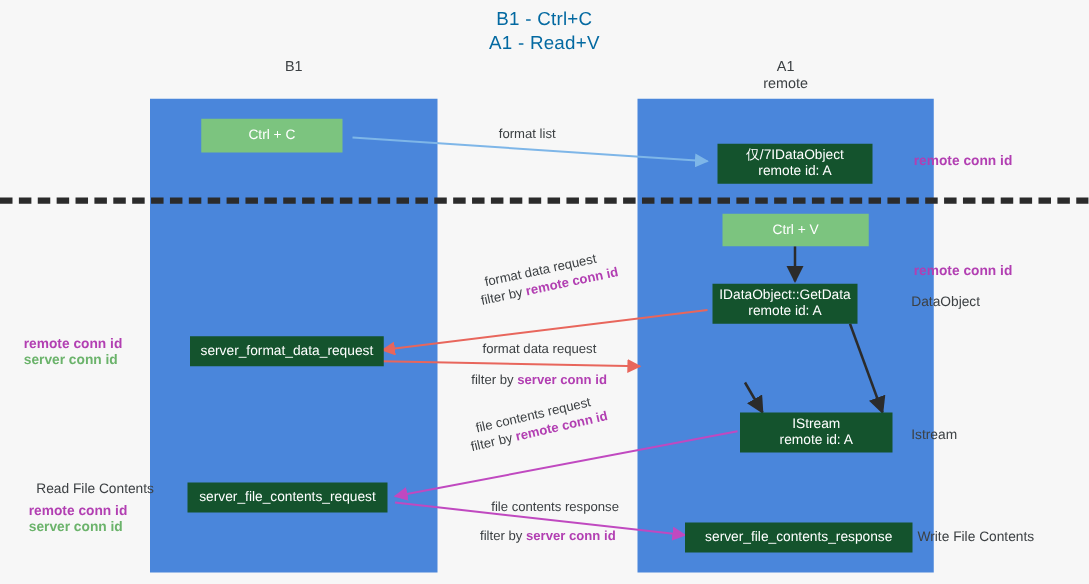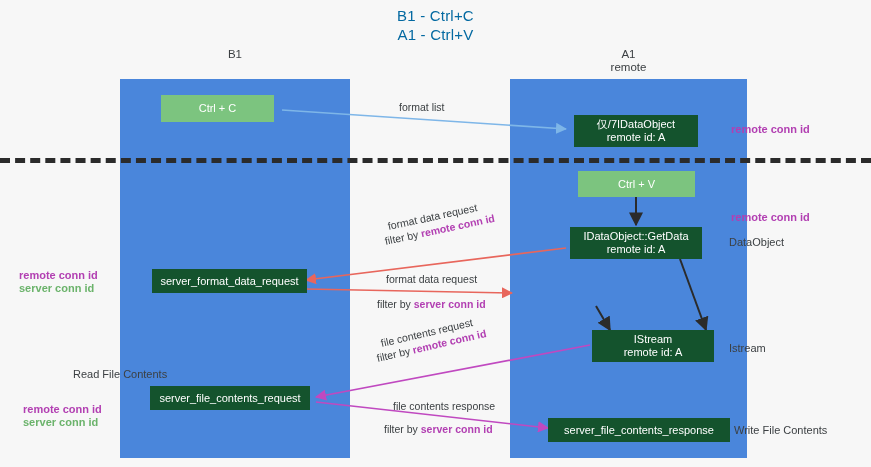--- a/index.html
+++ b/index.html
@@ -94,21 +94,21 @@
     pointer-events: none;
   }
 </style>
 </head>
 <body>
 
 <div id="stage">
 
   <div class="abs" id="title">
     <div>B1 - Ctrl+C</div>
-    <div>A1 - Ctrl+V</div>
+    <div>A1 - Read+V</div>
   </div>
 
   <div class="abs col-head" style="left:120px; top:48px; width:230px;">
     <div>B1</div>
   </div>
   <div class="abs col-head" style="left:510px; top:48px; width:237px;">
     <div>A1</div>
     <div>remote</div>
   </div>
 
@@ -156,21 +156,21 @@
 
   <div class="abs box orange" style="left:574px; top:115px; width:124px; height:32px;">
     <span>仅/7IDataObject</span>
     <span>remote id: A</span>
   </div>
 
   <div class="abs box green" style="left:578px; top:171px; width:117px; height:26px;">
     <span>Ctrl + V</span>
   </div>
 
-  <div class="abs box orange" style="left:570px; top:227px; width:132px; height:32px;">
+  <div class="abs box orange" style="left:570px; top:227px; width:116px; height:32px;">
     <span>IDataObject::GetData</span>
     <span>remote id: A</span>
   </div>
 
   <div class="abs box orange" style="left:152px; top:269px; width:155px; height:24px;text-align:center;">
     <span>server_format_data_request</span>
   </div>
 
 
   <div class="abs box orange" style="left:592px; top:330px; width:122px; height:32px;">
@@ -224,17 +224,17 @@
 
   <div class="abs side-label" style="left:729px; top:236px;">DataObject</div>
 
   <div class="abs side-label" style="left:729px; top:342px;">Istream</div>
 
   <div class="abs side-label" style="left:734px; top:424px;">Write File Contents</div>
 
   <div class="abs side-label purple" style="left:19px; top:269px;">remote conn id</div>
   <div class="abs side-label green-t" style="left:19px; top:282px;">server conn id</div>
 
-  <div class="abs side-label" style="left:29px; top:368px;margin-left:44px;">Read File Contents</div>
+  <div class="abs side-label" style="left:29px; top:385px;">Read File Contents</div>
   <div class="abs side-label purple" style="left:23px; top:403px;">remote conn id</div>
   <div class="abs side-label green-t" style="left:23px; top:416px;">server conn id</div>
 
 </div>
 
 </body></html>

